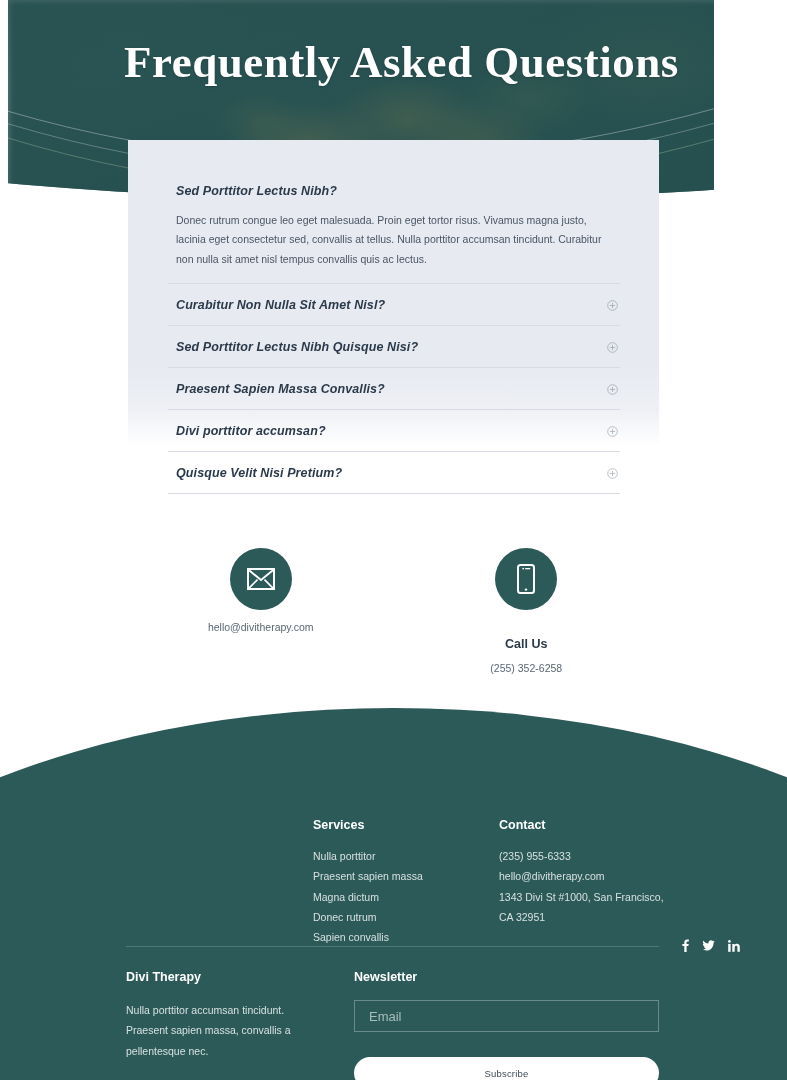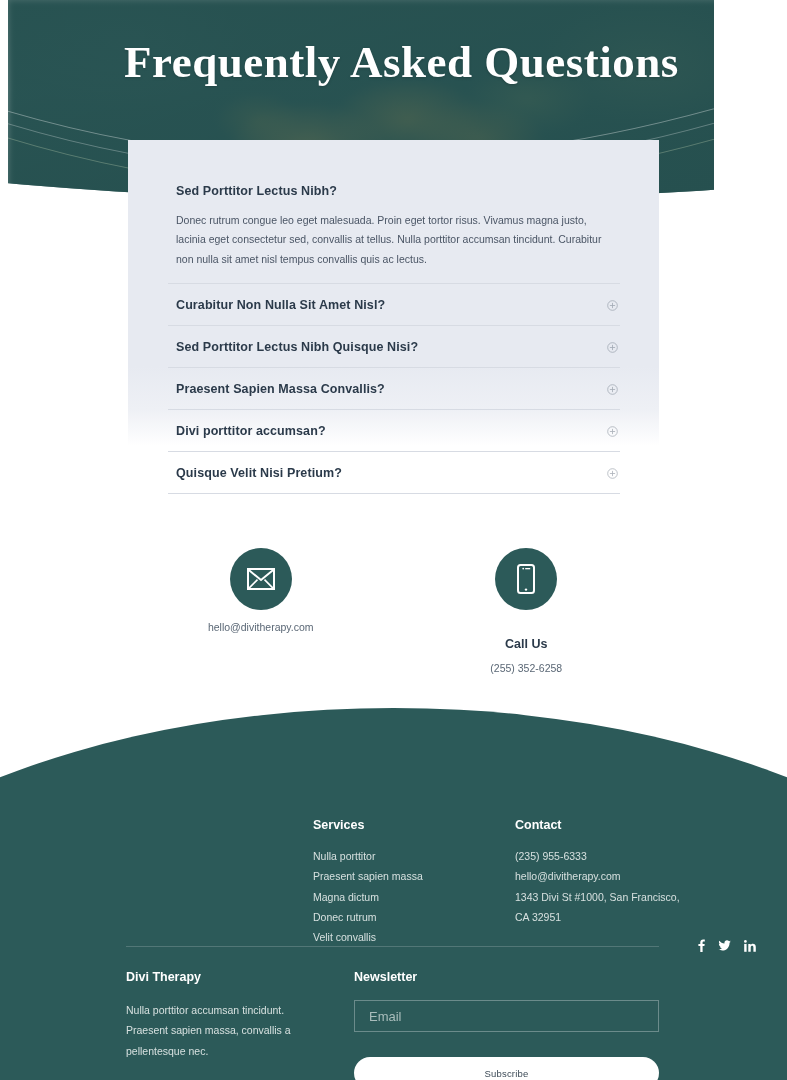--- a/index.html
+++ b/index.html
@@ -100,20 +100,21 @@
     border-bottom: 1px solid #d7dbe3;
   }
   .faq-item.open { border-bottom-color: #d7dbe3; }
   .faq-head {
     position: relative;
     display: flex;
     align-items: center;
     justify-content: space-between;
     padding: 14px 0 13px 8px;
     cursor: pointer;
+    font-style: italic;
   }
   .faq-q {
     font-size: 12.5px;
     font-weight: bold;
     color: #2b3a4a;
     letter-spacing: 0.1px;
   }
   .faq-toggle {
     width: 11px;
     height: 11px;
@@ -184,21 +185,21 @@
   .footer-inner {
     position: absolute;
     inset: 0;
   }
 
   .footer-cols {
     position: absolute;
     top: 110px;
     left: 313px;
     display: flex;
-    gap: 16px;
+    gap: 0;
   }
   .fcol-services { width: 186px; }
   .fcol-contact { width: 200px; }
   .fcol-h {
     font-size: 12.5px;
     font-weight: bold;
     color: #ffffff;
     margin-bottom: 16px;
   }
   .fcol-li {
@@ -403,21 +404,21 @@
     <div class="footer-inner">
 
       <div class="footer-cols">
 
         <div class="fcol-services">
           <div class="fcol-h">Services</div>
           <div class="fcol-li">Nulla porttitor</div>
           <div class="fcol-li">Praesent sapien massa</div>
           <div class="fcol-li">Magna dictum</div>
           <div class="fcol-li">Donec rutrum</div>
-          <div class="fcol-li">Velit convallis</div>
+          <div class="fcol-li">Sapien convallis</div>
         </div>
 
         <div class="fcol-contact">
           <div class="fcol-h">Contact</div>
           <div class="fcol-li">(235) 955-6333</div>
           <div class="fcol-li">hello@divitherapy.com</div>
           <div class="fcol-li">1343 Divi St #1000, San Francisco,</div>
           <div class="fcol-li">CA 32951</div>
 
           <div class="socials">

